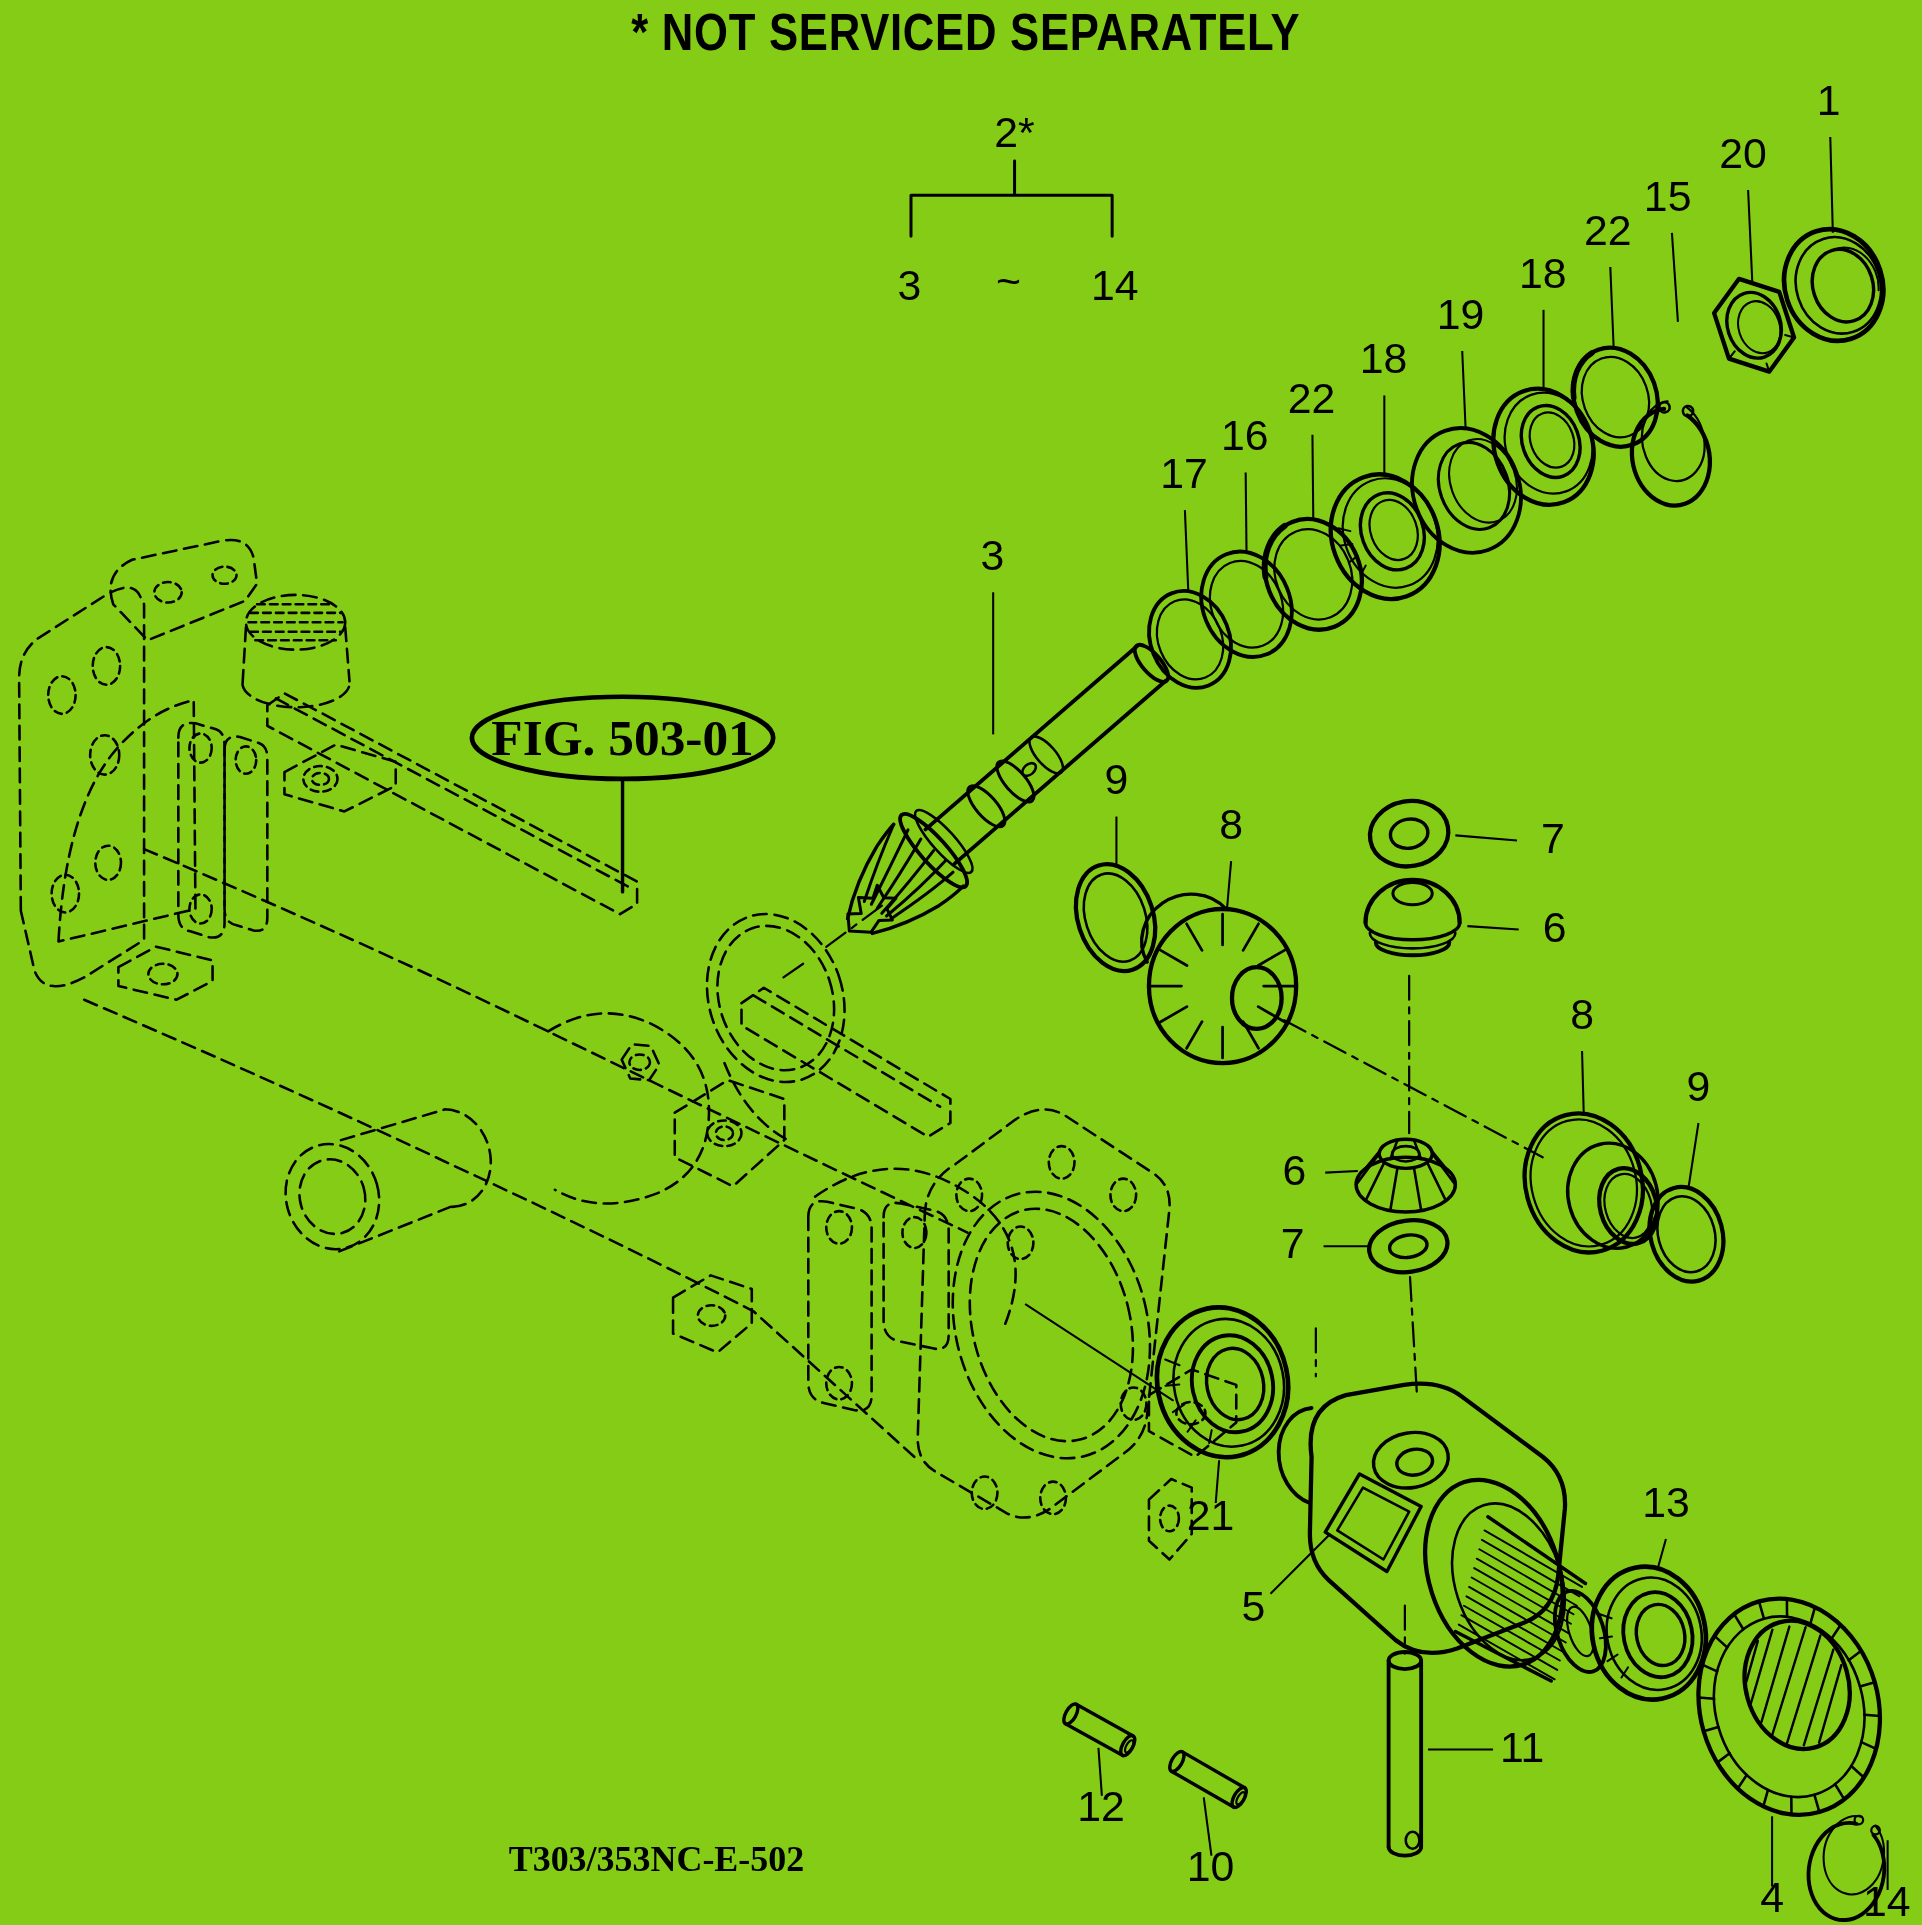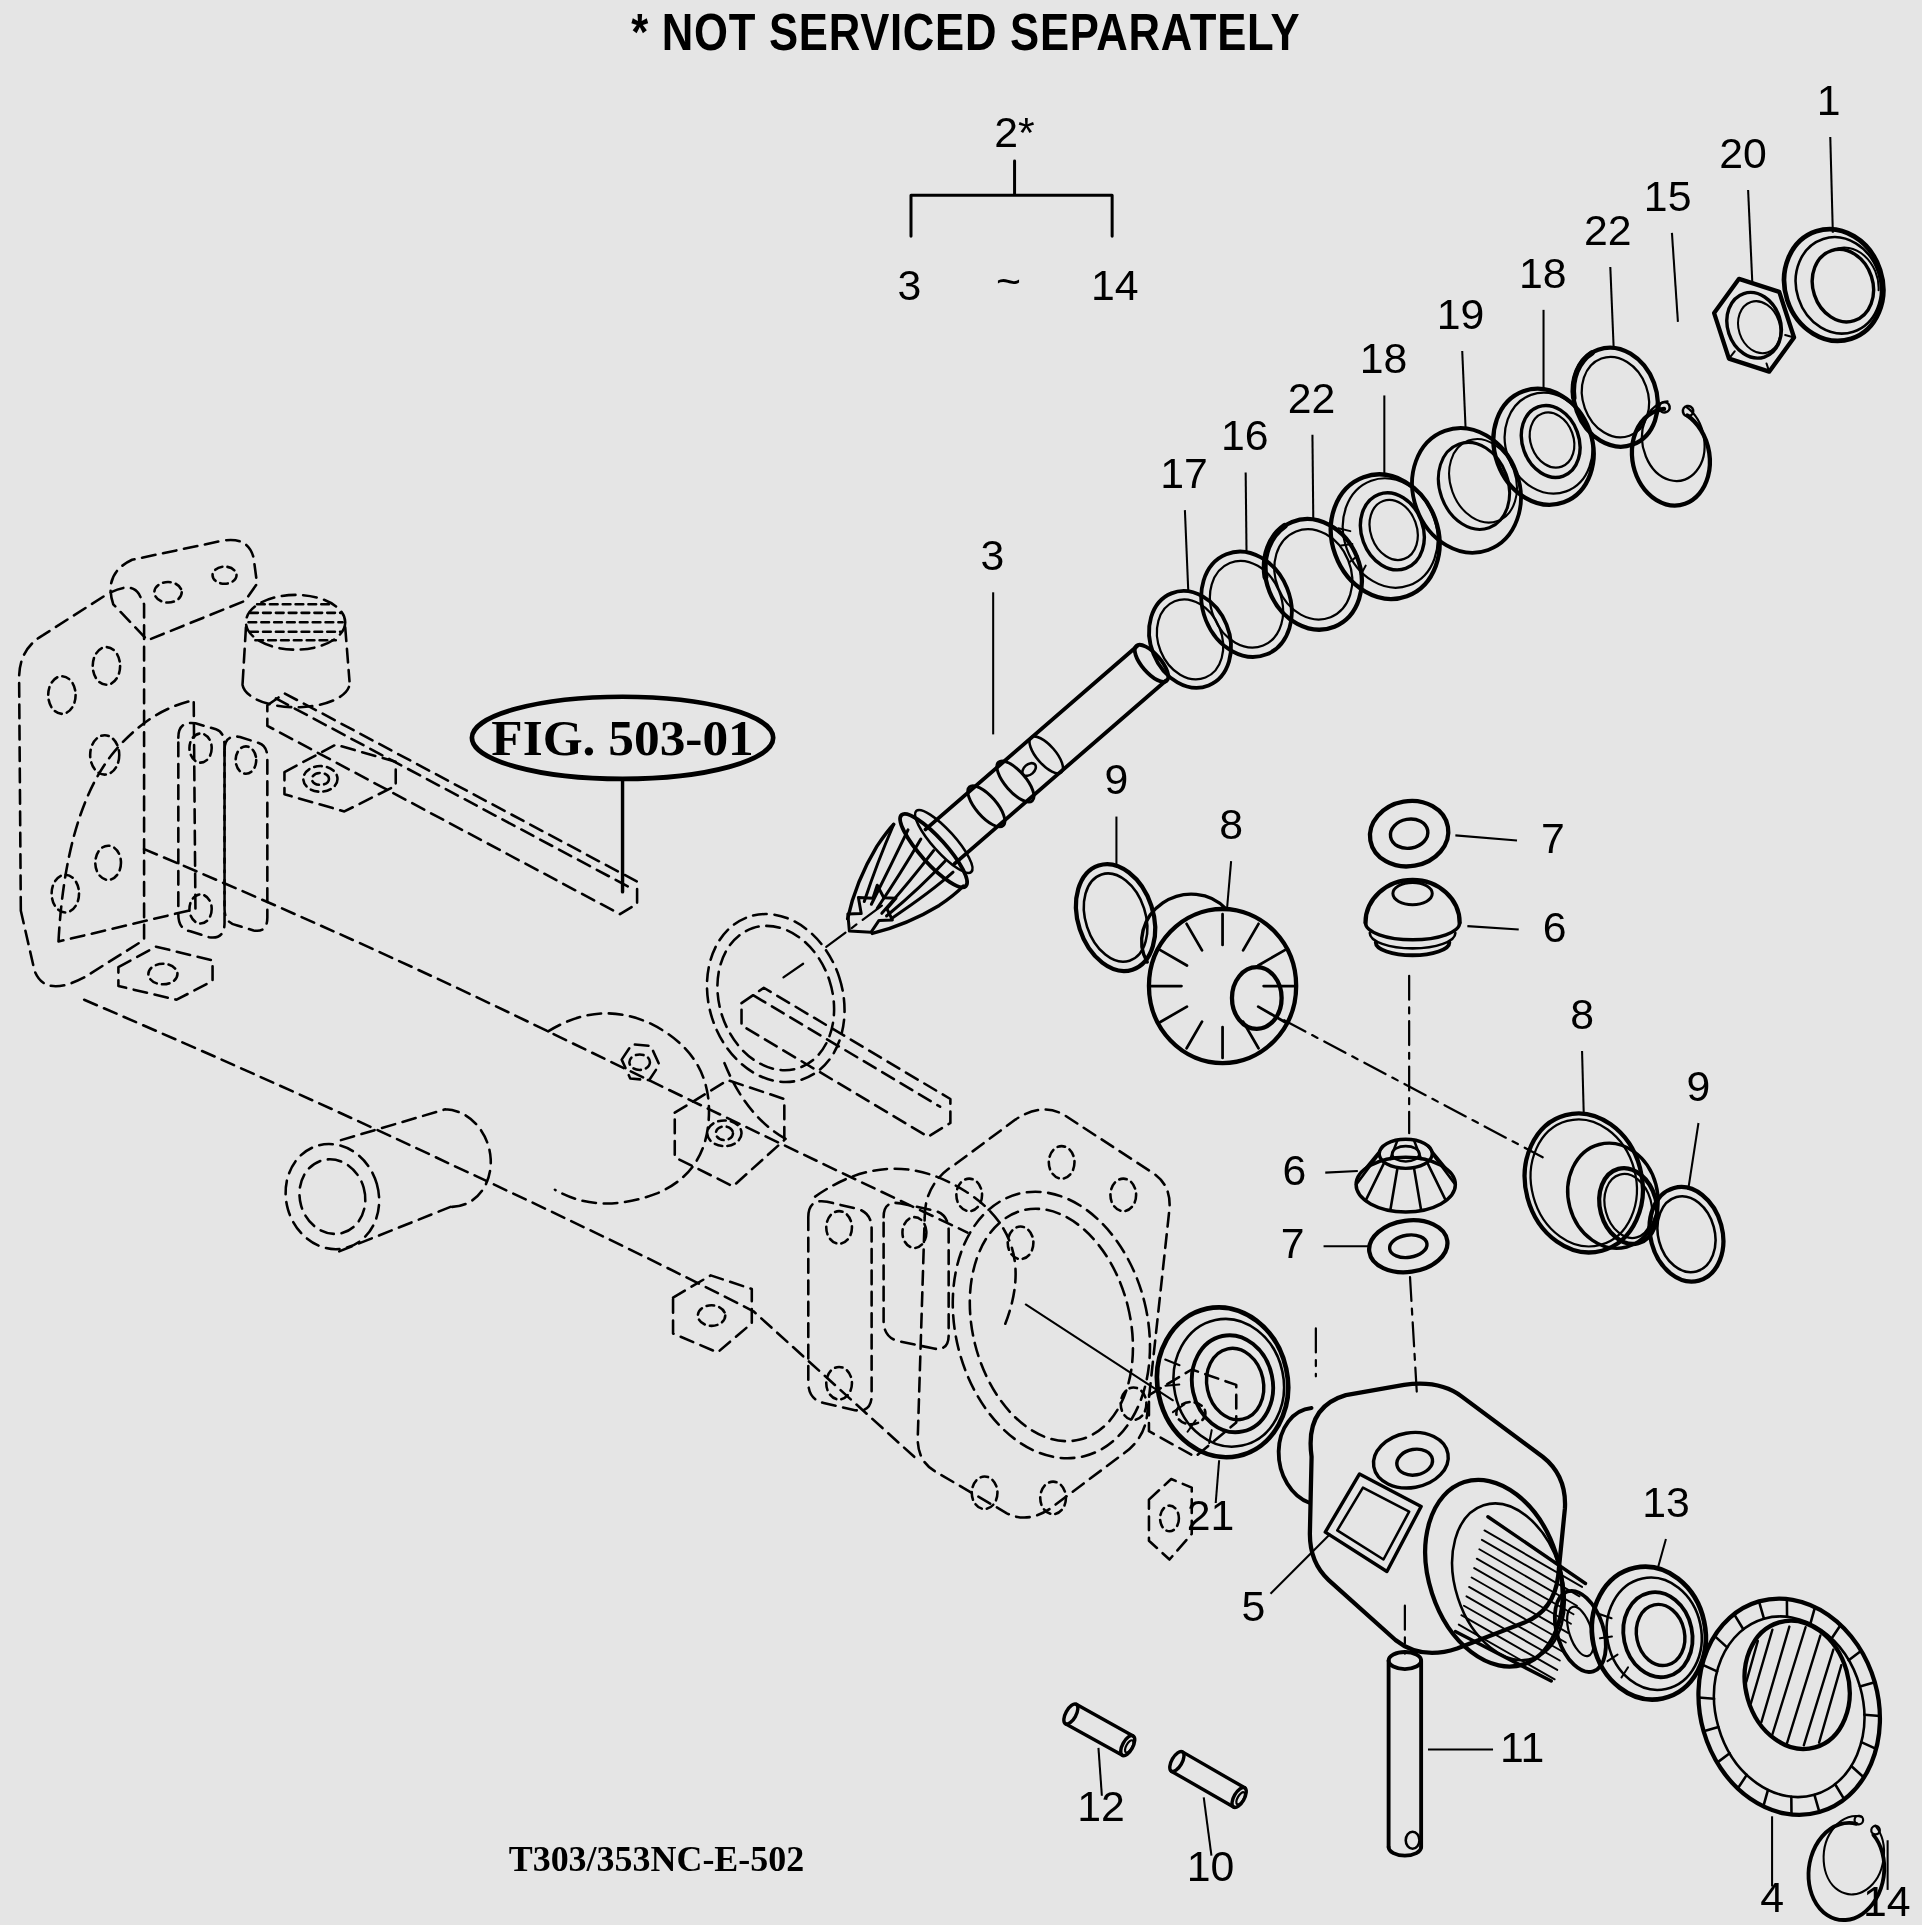--- a/index.html
+++ b/index.html
@@ -1,16 +1,16 @@
 <!DOCTYPE html>
 <html style="font-size:13.7px"><head>
 <meta charset="utf-8">
 <style>
   html,body{margin:0;padding:0;background:#fff;}
-  .page{position:relative;width:1923px;height:1925px;background:#e5e5e5;overflow:hidden;text-align:center;}
+  .page{position:relative;width:1923px;height:1925px;background:#84cc16;overflow:hidden;text-align:center;}
   svg{position:absolute;left:0;top:0;}
   svg text{fill:#000;}
   .title{font-family:"Liberation Sans",sans-serif;font-weight:700;font-size:60px;letter-spacing:1px;}
   .callout, .bracket-num{font-family:"Liberation Sans",sans-serif;font-size:50px;}
   .fig-label{font-family:"Liberation Serif",serif;font-weight:700;font-size:60px;}
   .code{font-family:"Liberation Serif",serif;font-weight:700;font-size:42px;}
   .ln{stroke:#000;fill:none;stroke-linecap:round;stroke-linejoin:round;}
   .dash{stroke-dasharray:16 9;}
   .dash-s{stroke-dasharray:9 6;}
   .cl{stroke-dasharray:28 9 7 9;}

